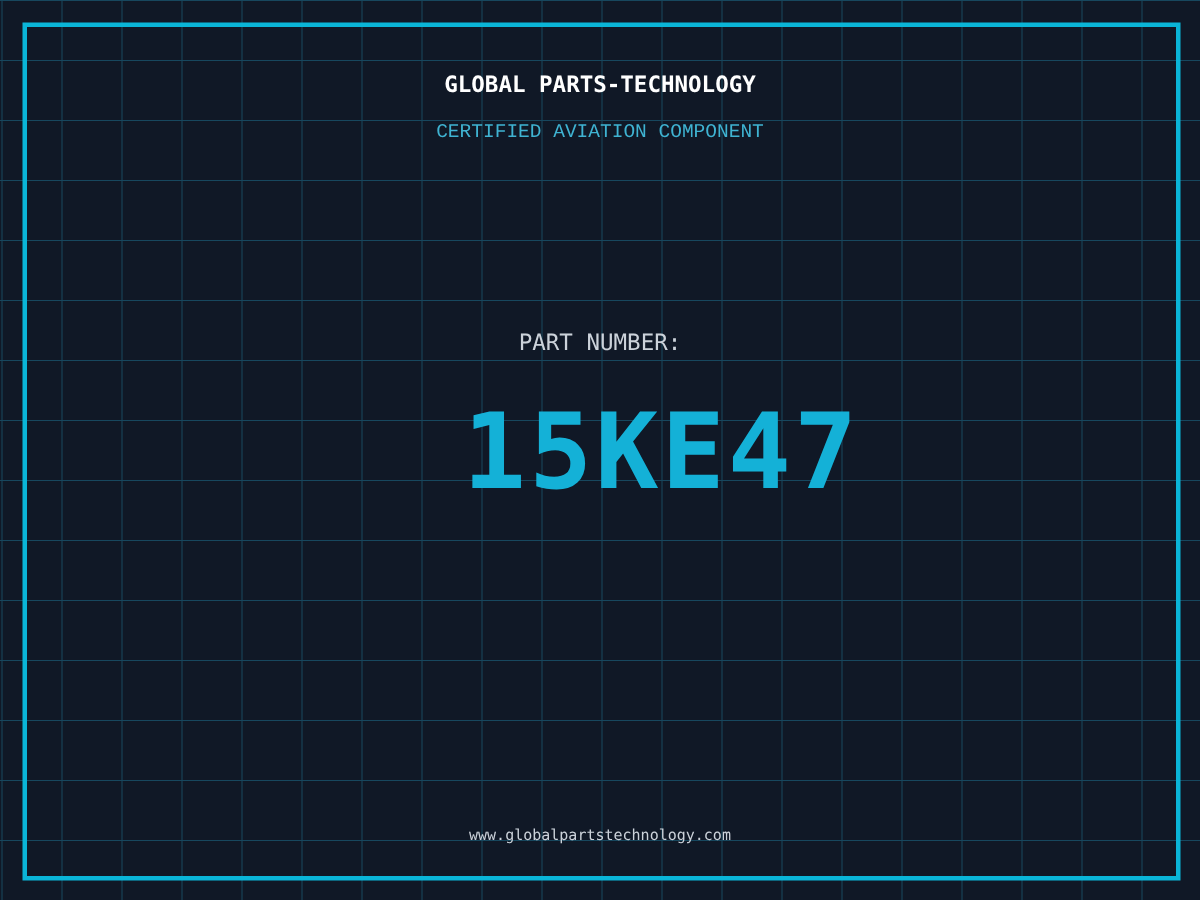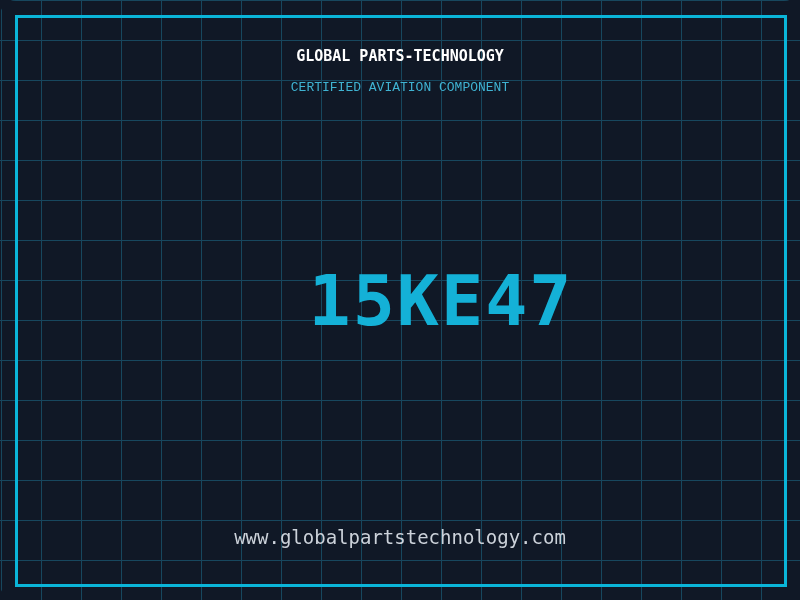--- a/index.html
+++ b/index.html
@@ -15,21 +15,20 @@
   .page {
     position: relative;
     width: 800px;
     height: 600px;
     background-color: var(--background, #101826);
     background-image:
       linear-gradient(to right, var(--grid-line, #17475e) 1px, transparent 1px),
       linear-gradient(to bottom, var(--grid-line, #17475e) 1px, transparent 1px);
     background-size: 40px 40px;
     background-position: 1px 0;
-    border-radius: 16px;
   }
 
   .frame {
     position: absolute;
     top: 15px;
     left: 15px;
     right: 13px;
     bottom: 13px;
     border: 3px solid var(--frame-accent, #0ab5d8);
     pointer-events: none;
@@ -71,33 +70,34 @@
     top: 266px;
     font-size: 70px;
     line-height: 70px;
     font-weight: bold;
     letter-spacing: 2px;
     color: var(--part-number-cyan, #14b1d7);
     padding-left: 41px;
   }
 
   .website-url {
-    top: 531px;
-    font-size: 19px;
+    top: 551px;
+    font-size: 10px;
     line-height: 13.5px;
     color: var(--label-gray, #ccd2da);
   }
 </style>
 </head>
 <body>
 
 <div class="page">
   <div class="frame"></div>
 
   <div class="centered-text brand-title">GLOBAL PARTS-TECHNOLOGY</div>
 
   <div class="centered-text certification-subtitle">CERTIFIED AVIATION COMPONENT</div>
 
+  <div class="centered-text part-number-label">PART NUMBER:</div>
 
   <div class="centered-text part-number-value">15KE47</div>
 
   <div class="centered-text website-url">www.globalpartstechnology.com</div>
 </div>
 
 </body></html>

